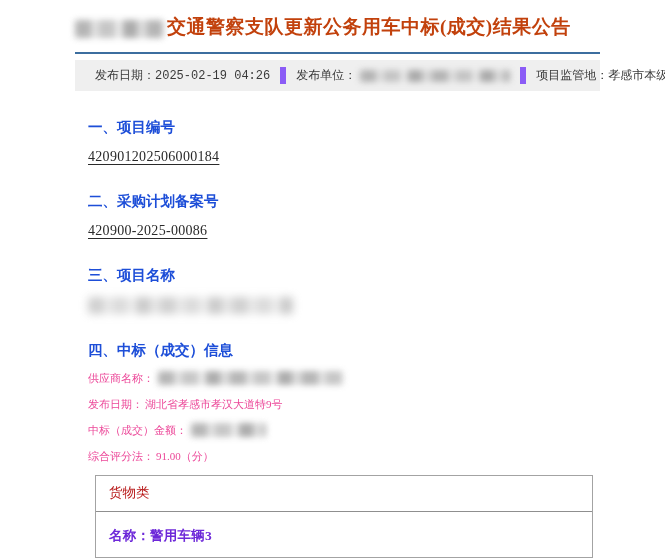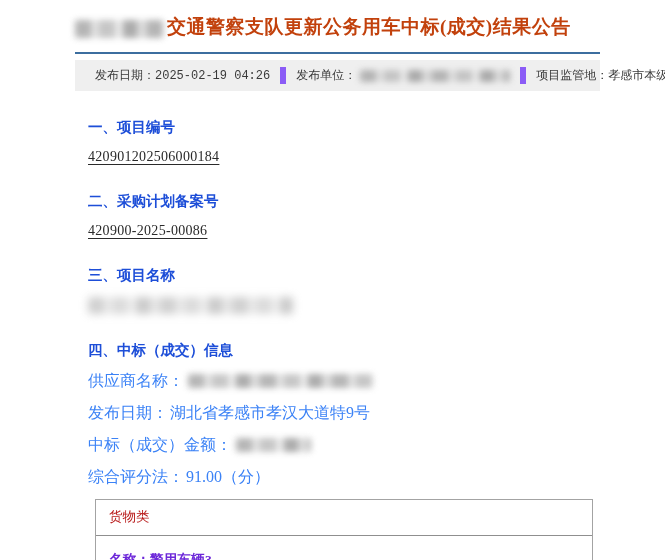--- a/index.html
+++ b/index.html
@@ -70,23 +70,23 @@
   .sec-value {
     font-size: 14px;
     margin-top: 12px;
     text-decoration: underline;
     text-underline-offset: 3px;
     color: #2a2a2a;
     letter-spacing: 0.3px;
   }
   .sec-value-block { margin-top: 10px; }
   .info-line {
-    font-size: 16px;
+    font-size: 11px;
     margin-top: 11px;
-    color: #3b82f6;
+    color: #ec4899;
     display: flex;
     align-items: center;
   }
   .info-line .lbl { white-space: nowrap; }
   .info-line .val-underline {
     text-underline-offset: 3px;
     margin-left: 2px;
   }
   
   .goods-table {

